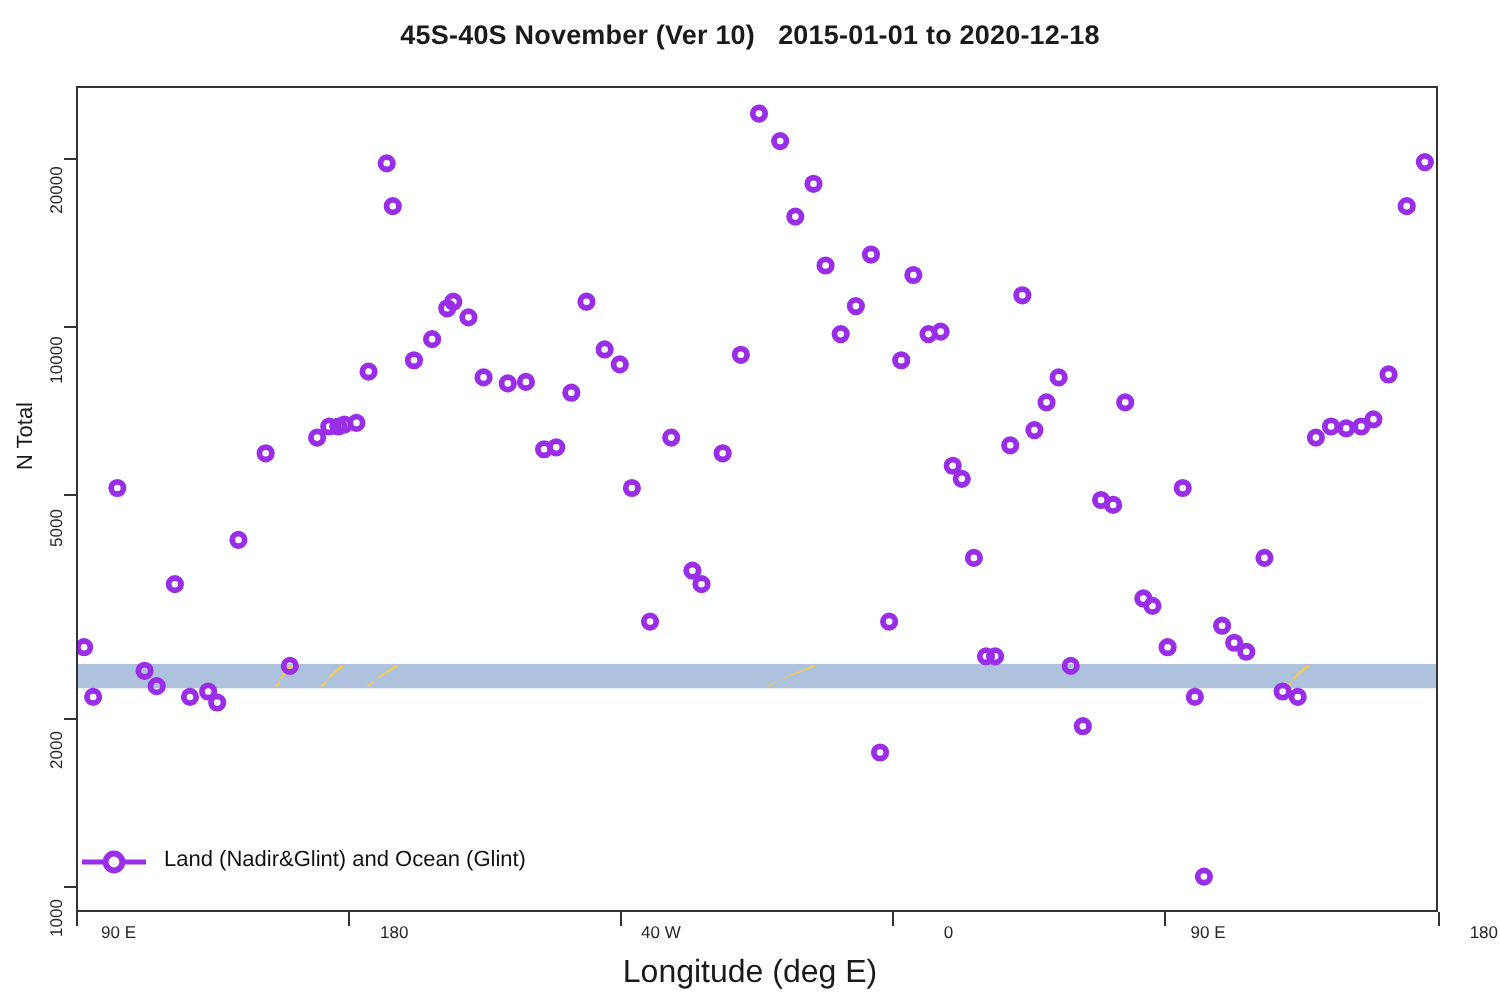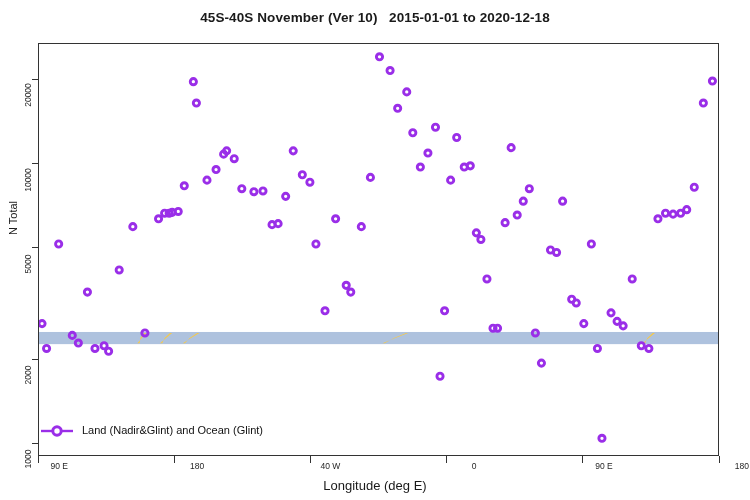--- a/index.html
+++ b/index.html
@@ -46,21 +46,21 @@
     transform-origin: center center;
     white-space: nowrap;
   }
 
   .xlabel {
     position: absolute;
     left: 0;
     top: 478px;
     width: 750px;
     text-align: center;
-    font-size: 13px;
+    font-size: 16px;
   }
 
   .plot-area {
     position: absolute;
     left: 38px;
     top: 43px;
     width: 681px;
     height: 413px;
     border: 1.3px solid #333333;
     box-sizing: border-box;

